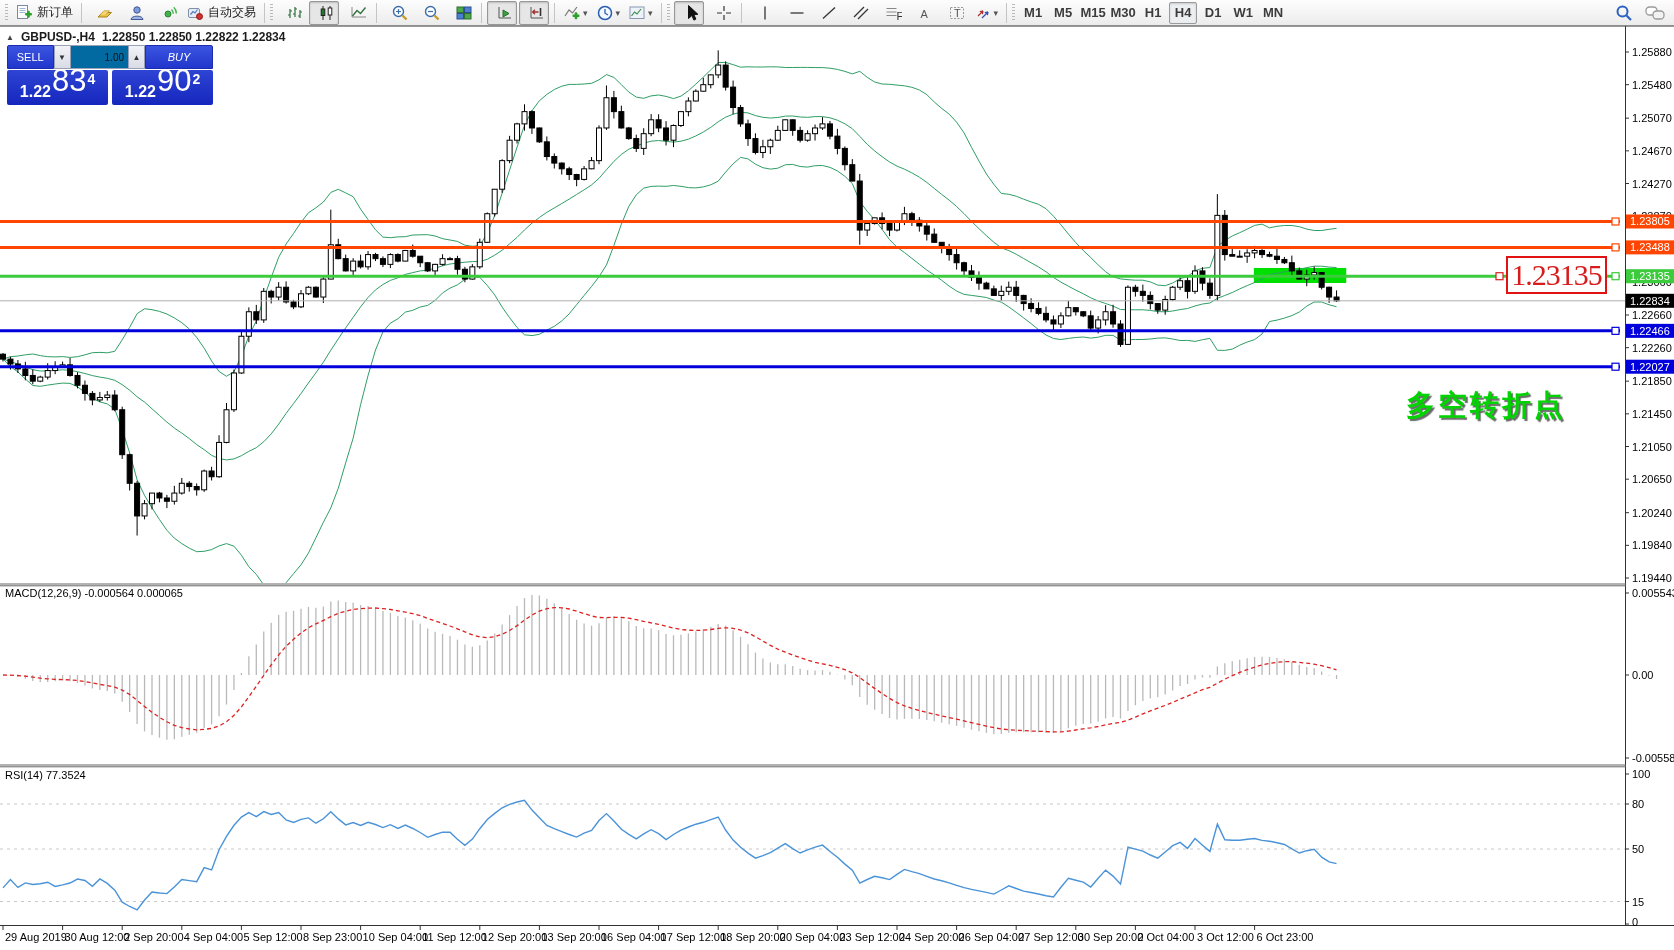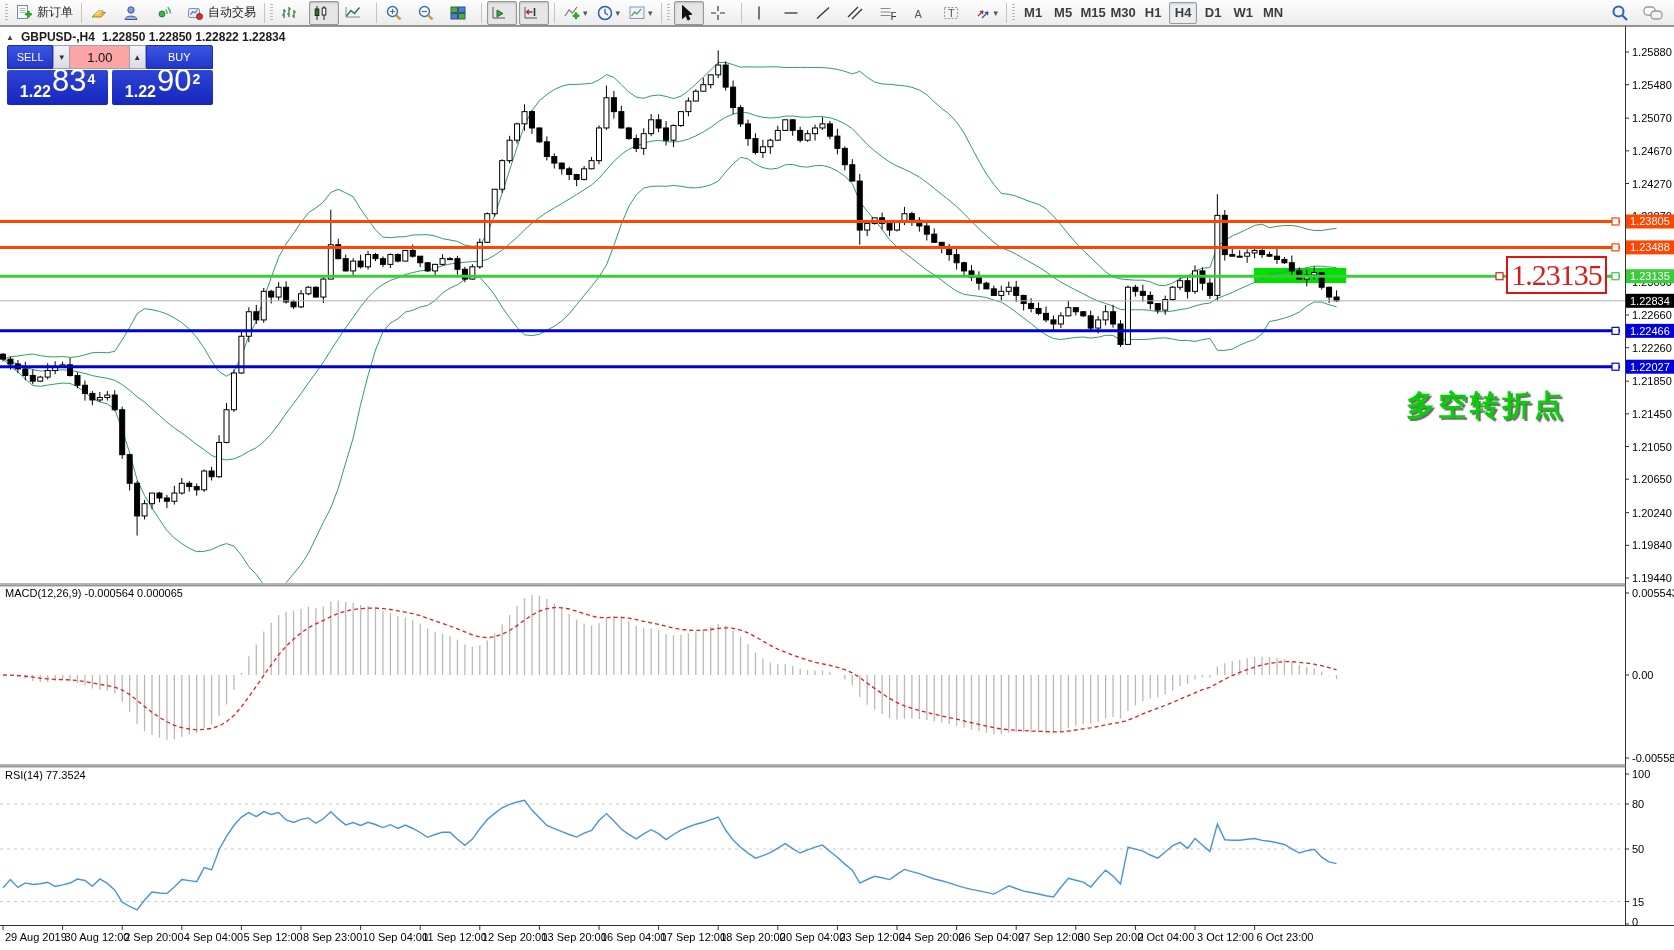--- a/index.html
+++ b/index.html
@@ -3,21 +3,21 @@
 <meta charset="utf-8">
 <style>
   html,body{margin:0;padding:0;width:1674px;height:950px;overflow:hidden;background:#fff;
             font-family:"Liberation Sans",sans-serif;}
   #app{position:relative;width:1674px;height:950px;}
 
   
   #toolbar{position:absolute;left:0;top:0;width:1674px;height:26px;
            background:linear-gradient(#fdfdfd,#ececec);border-bottom:1px solid #8e8e8e;
            display:flex;align-items:center;padding:0 4px;box-sizing:border-box;}
-  .tb-btn{height:22px;min-width:24px;display:inline-flex;align-items:center;justify-content:flex-start;
+  .tb-btn{height:22px;min-width:24px;display:inline-flex;align-items:center;justify-content:flex-end;
           margin:0 1px;border:1px solid transparent;border-radius:2px;padding:0 2px;cursor:default;}
   .tb-btn.pressed{background:#e6e6e6;border-color:#979797;box-shadow:inset 0 1px 2px rgba(0,0,0,.18);}
   .tb-label{font-size:12px;color:#222;margin-left:4px;white-space:nowrap;}
   .tb-sep{width:1px;height:20px;background:#c5c5c5;margin:0 4px;}
   .tb-handle{width:3px;height:18px;margin:0 3px 0 1px;
              background:repeating-linear-gradient(to bottom,#b9b9b9 0 1px,transparent 1px 3px);}
   .dd{font-size:9px;color:#555;margin-left:2px;}
   .tf-btn{height:20px;min-width:26px;display:inline-flex;align-items:center;justify-content:center;
           font-size:13px;font-weight:bold;color:#3c3c3c;border:1px solid transparent;border-radius:2px;margin:0 1px;}
   .tf-btn.pressed{background:#eceff1;border-color:#9a9a9a;box-shadow:inset 0 1px 2px rgba(0,0,0,.15);}
@@ -30,26 +30,26 @@
   #chart-header{position:absolute;left:6px;top:30px;font-size:12px;font-weight:bold;color:#1b1b1b;
                 display:flex;align-items:center;gap:7px;}
   #chart-header .arrow{font-size:8px;color:#444;}
 
   
   #trade-panel{position:absolute;left:7px;top:45px;width:206px;}
   #tp-top{display:flex;height:24px;}
   .tp-btn{background:linear-gradient(#3b55e0,#2136cc);color:#fff;font-size:11px;
           display:flex;align-items:center;justify-content:center;border:1px solid #1d2bb0;box-sizing:border-box;}
   #tp-sell-btn{width:52px;border-radius:2px 0 0 0;}
-  #tp-buy-btn{width:76px;border-radius:0 2px 0 0;}
+  #tp-buy-btn{width:76px;border-radius:0 2px 0 0;font-style:italic;}
   .tp-spin{width:19px;background:linear-gradient(#f2f3f7,#d9dce6);border:1px solid #9aa0b5;box-sizing:border-box;
            display:flex;align-items:center;justify-content:center;font-size:8px;color:#333;}
   #tp-vol{width:64px;border:1px solid #9aa0b5;border-left:none;border-right:none;box-sizing:border-box;
-          background:#fca5a5;font-size:13px;color:#111;display:flex;align-items:center;justify-content:flex-end;
-          padding-right:16px;}
+          background:#0369a1;font-size:10px;color:#111;display:flex;align-items:center;justify-content:flex-end;
+          padding-right:4px;}
   #tp-prices{display:flex;margin-top:1px;height:35px;gap:4px;}
   .tp-price{flex:1;background:linear-gradient(#2e44d4,#1526bd);color:#fff;border-radius:2px;
             display:flex;align-items:flex-end;justify-content:center;padding-bottom:1px;}
   .tp-price .small{font-size:16px;font-weight:bold;margin-bottom:3px;}
   .tp-price .big{font-size:31px;line-height:31px;margin:8px 1px;}
   .tp-price .sup{font-size:14px;font-weight:bold;align-self:flex-start;margin-top:1px;}
 
   
   .ind-label{position:absolute;font-size:11px;color:#000;white-space:nowrap;text-align:center;}
   #macd-label{left:5px;top:587px;}

